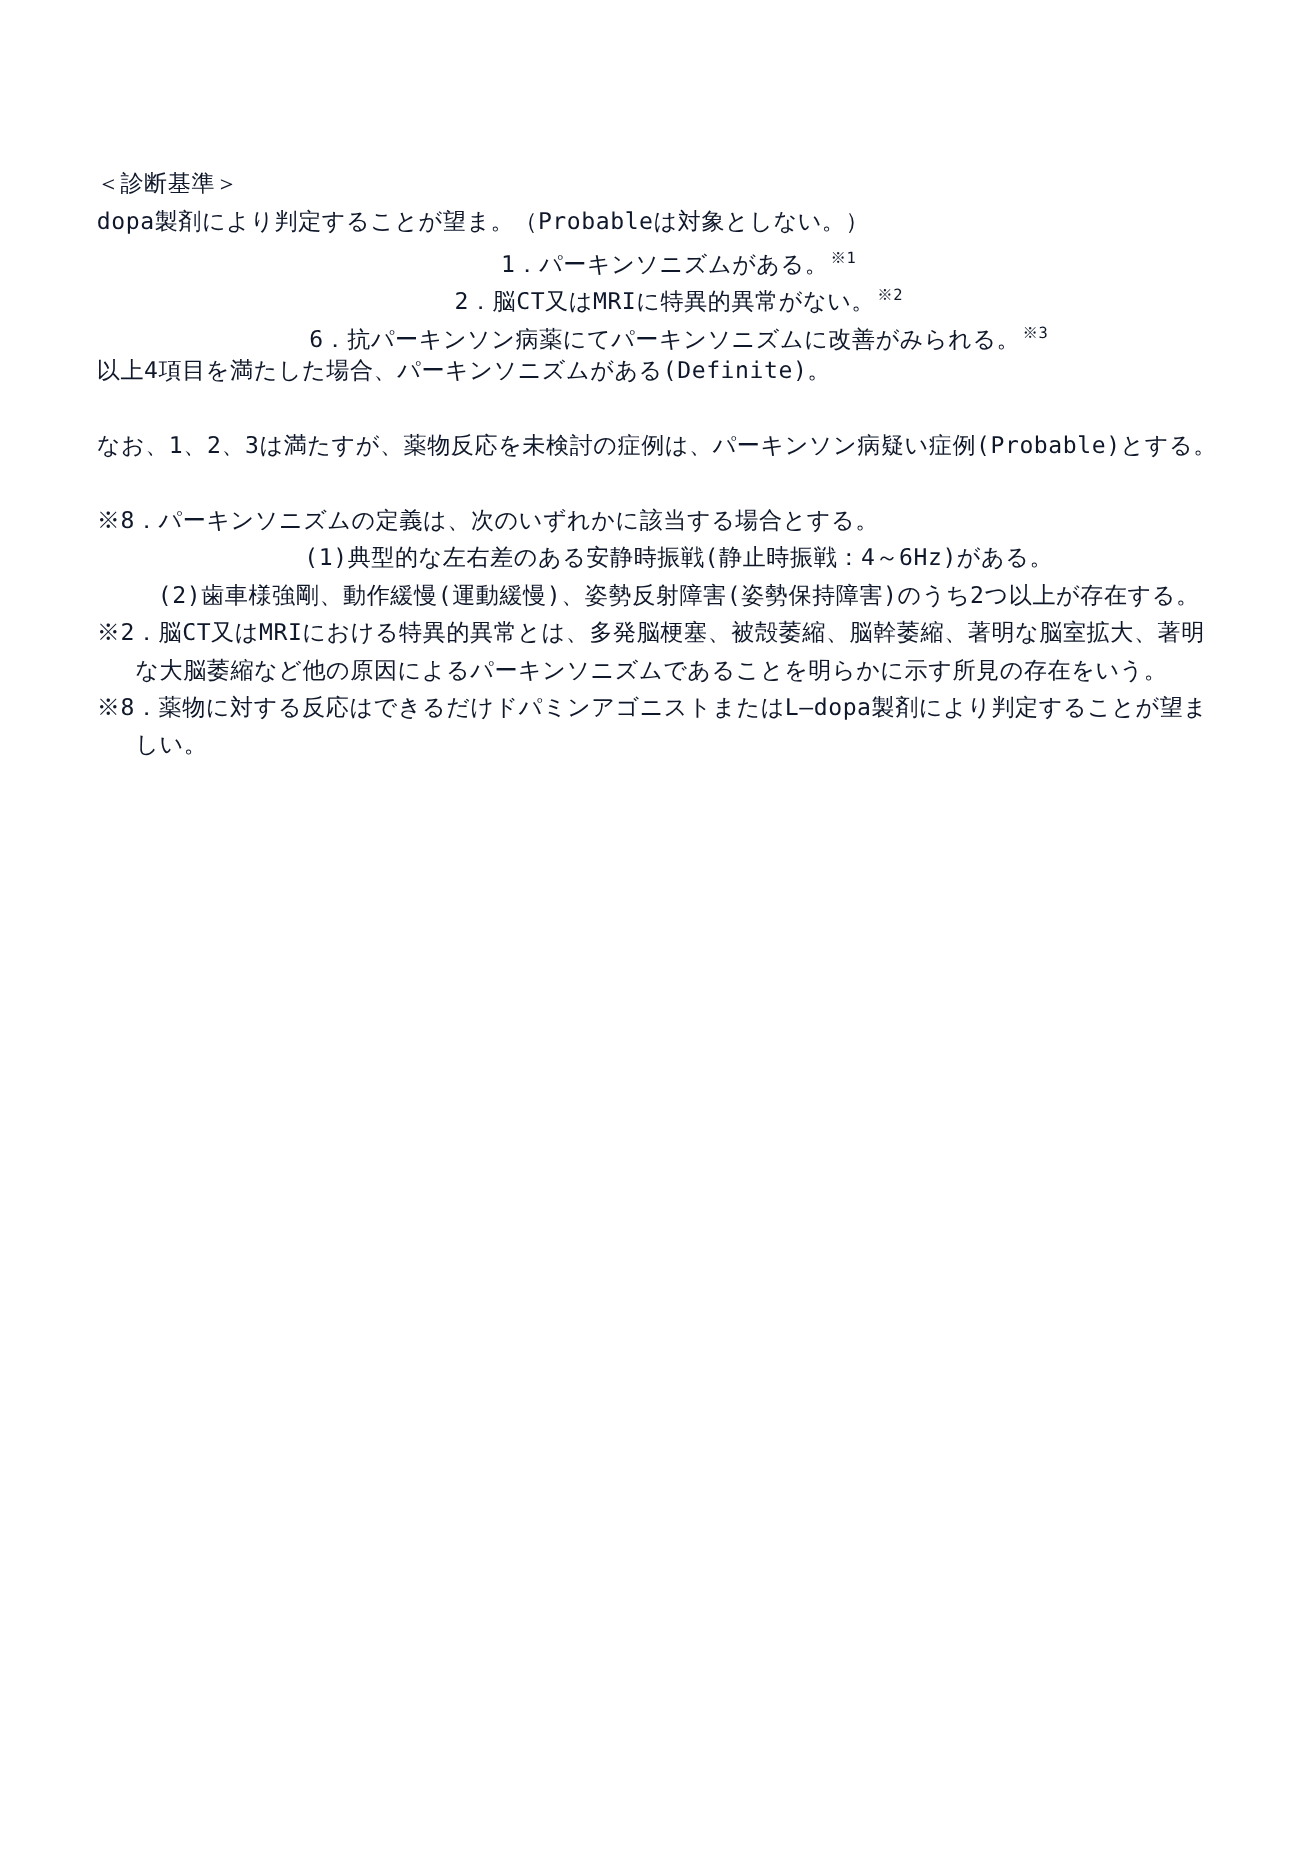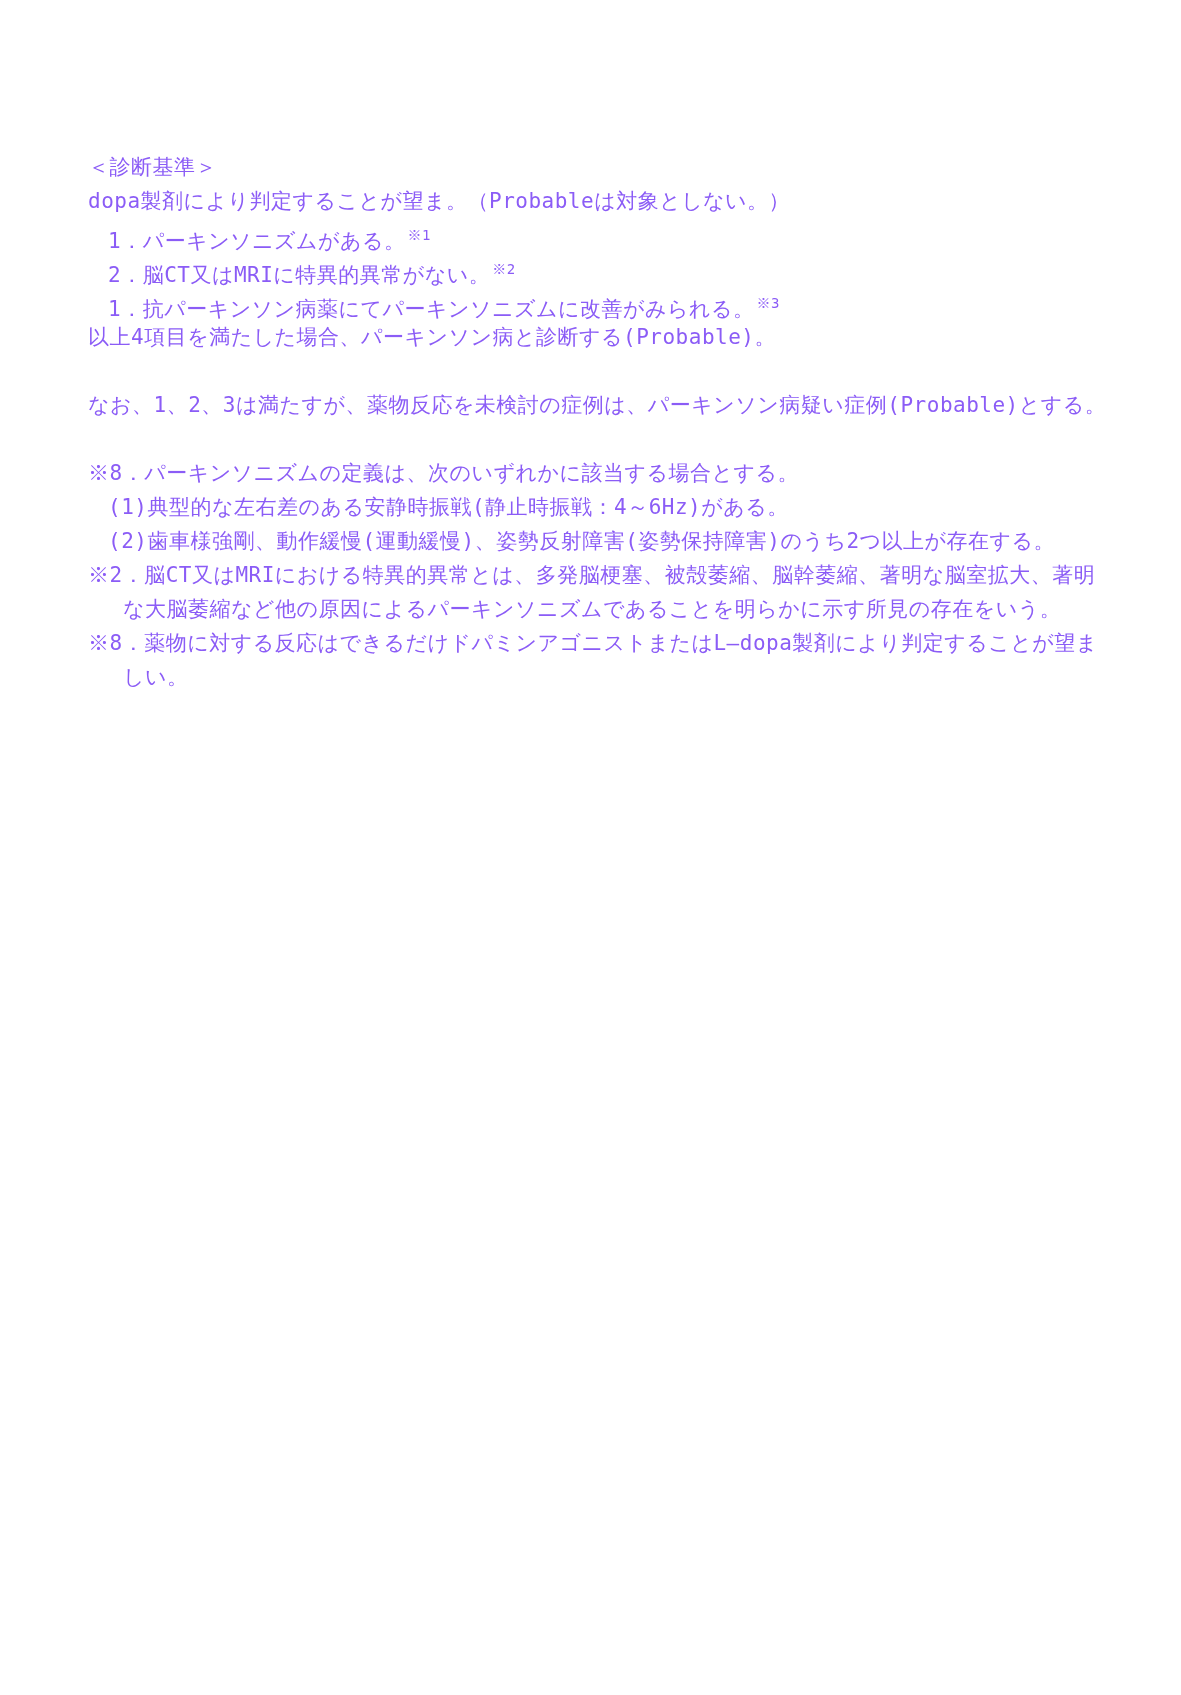--- a/index.html
+++ b/index.html
@@ -12,32 +12,32 @@
       background: #ffffff;
       overflow: hidden;
     }
     .page {
       box-sizing: border-box;
       width: 1181px;
       height: 1695px;
       padding: 150px 55px 0 88px;
       font-family: "DejaVu Sans Mono", "Liberation Mono", monospace;
       font-size: 21px;
-      color: #8b5cf6;
+      color: #0f172a;
       letter-spacing: 0.5px;
     }
     .line {
       height: 34px;
       line-height: 34px;
       white-space: nowrap;
     }
     .blank {
       height: 34px;
     }
-    .indent-1 { padding-left: 20px; }
+    .indent-1 { padding-left: 20px; text-align: center; }
     .indent-2 { padding-left: 35px; }
     .sup {
       font-size: 14px;
       vertical-align: 8px;
       padding-left: 2px;
     }
   </style>
 </head>
 <body>
 
@@ -50,24 +50,24 @@
   <div class="line indent-1">
     <span>1．パーキンソニズムがある。</span><span class="sup">※1</span>
   </div>
 
   <div class="line indent-1">
     <span>2．脳CT又はMRIに特異的異常がない。</span><span class="sup">※2</span>
   </div>
 
 
   <div class="line indent-1">
-    <span>1．抗パーキンソン病薬にてパーキンソニズムに改善がみられる。</span><span class="sup">※3</span>
+    <span>6．抗パーキンソン病薬にてパーキンソニズムに改善がみられる。</span><span class="sup">※3</span>
   </div>
 
-  <div class="line">以上4項目を満たした場合、パーキンソン病と診断する(Probable)。</div>
+  <div class="line">以上4項目を満たした場合、パーキンソニズムがある(Definite)。</div>
 
   <div class="line blank"></div>
 
   <div class="line">なお、1、2、3は満たすが、薬物反応を未検討の症例は、パーキンソン病疑い症例(Probable)とする。</div>
 
   <div class="line blank"></div>
 
   <div class="line">※8．パーキンソニズムの定義は、次のいずれかに該当する場合とする。</div>
 
   <div class="line indent-1">(1)典型的な左右差のある安静時振戦(静止時振戦：4～6Hz)がある。</div>

